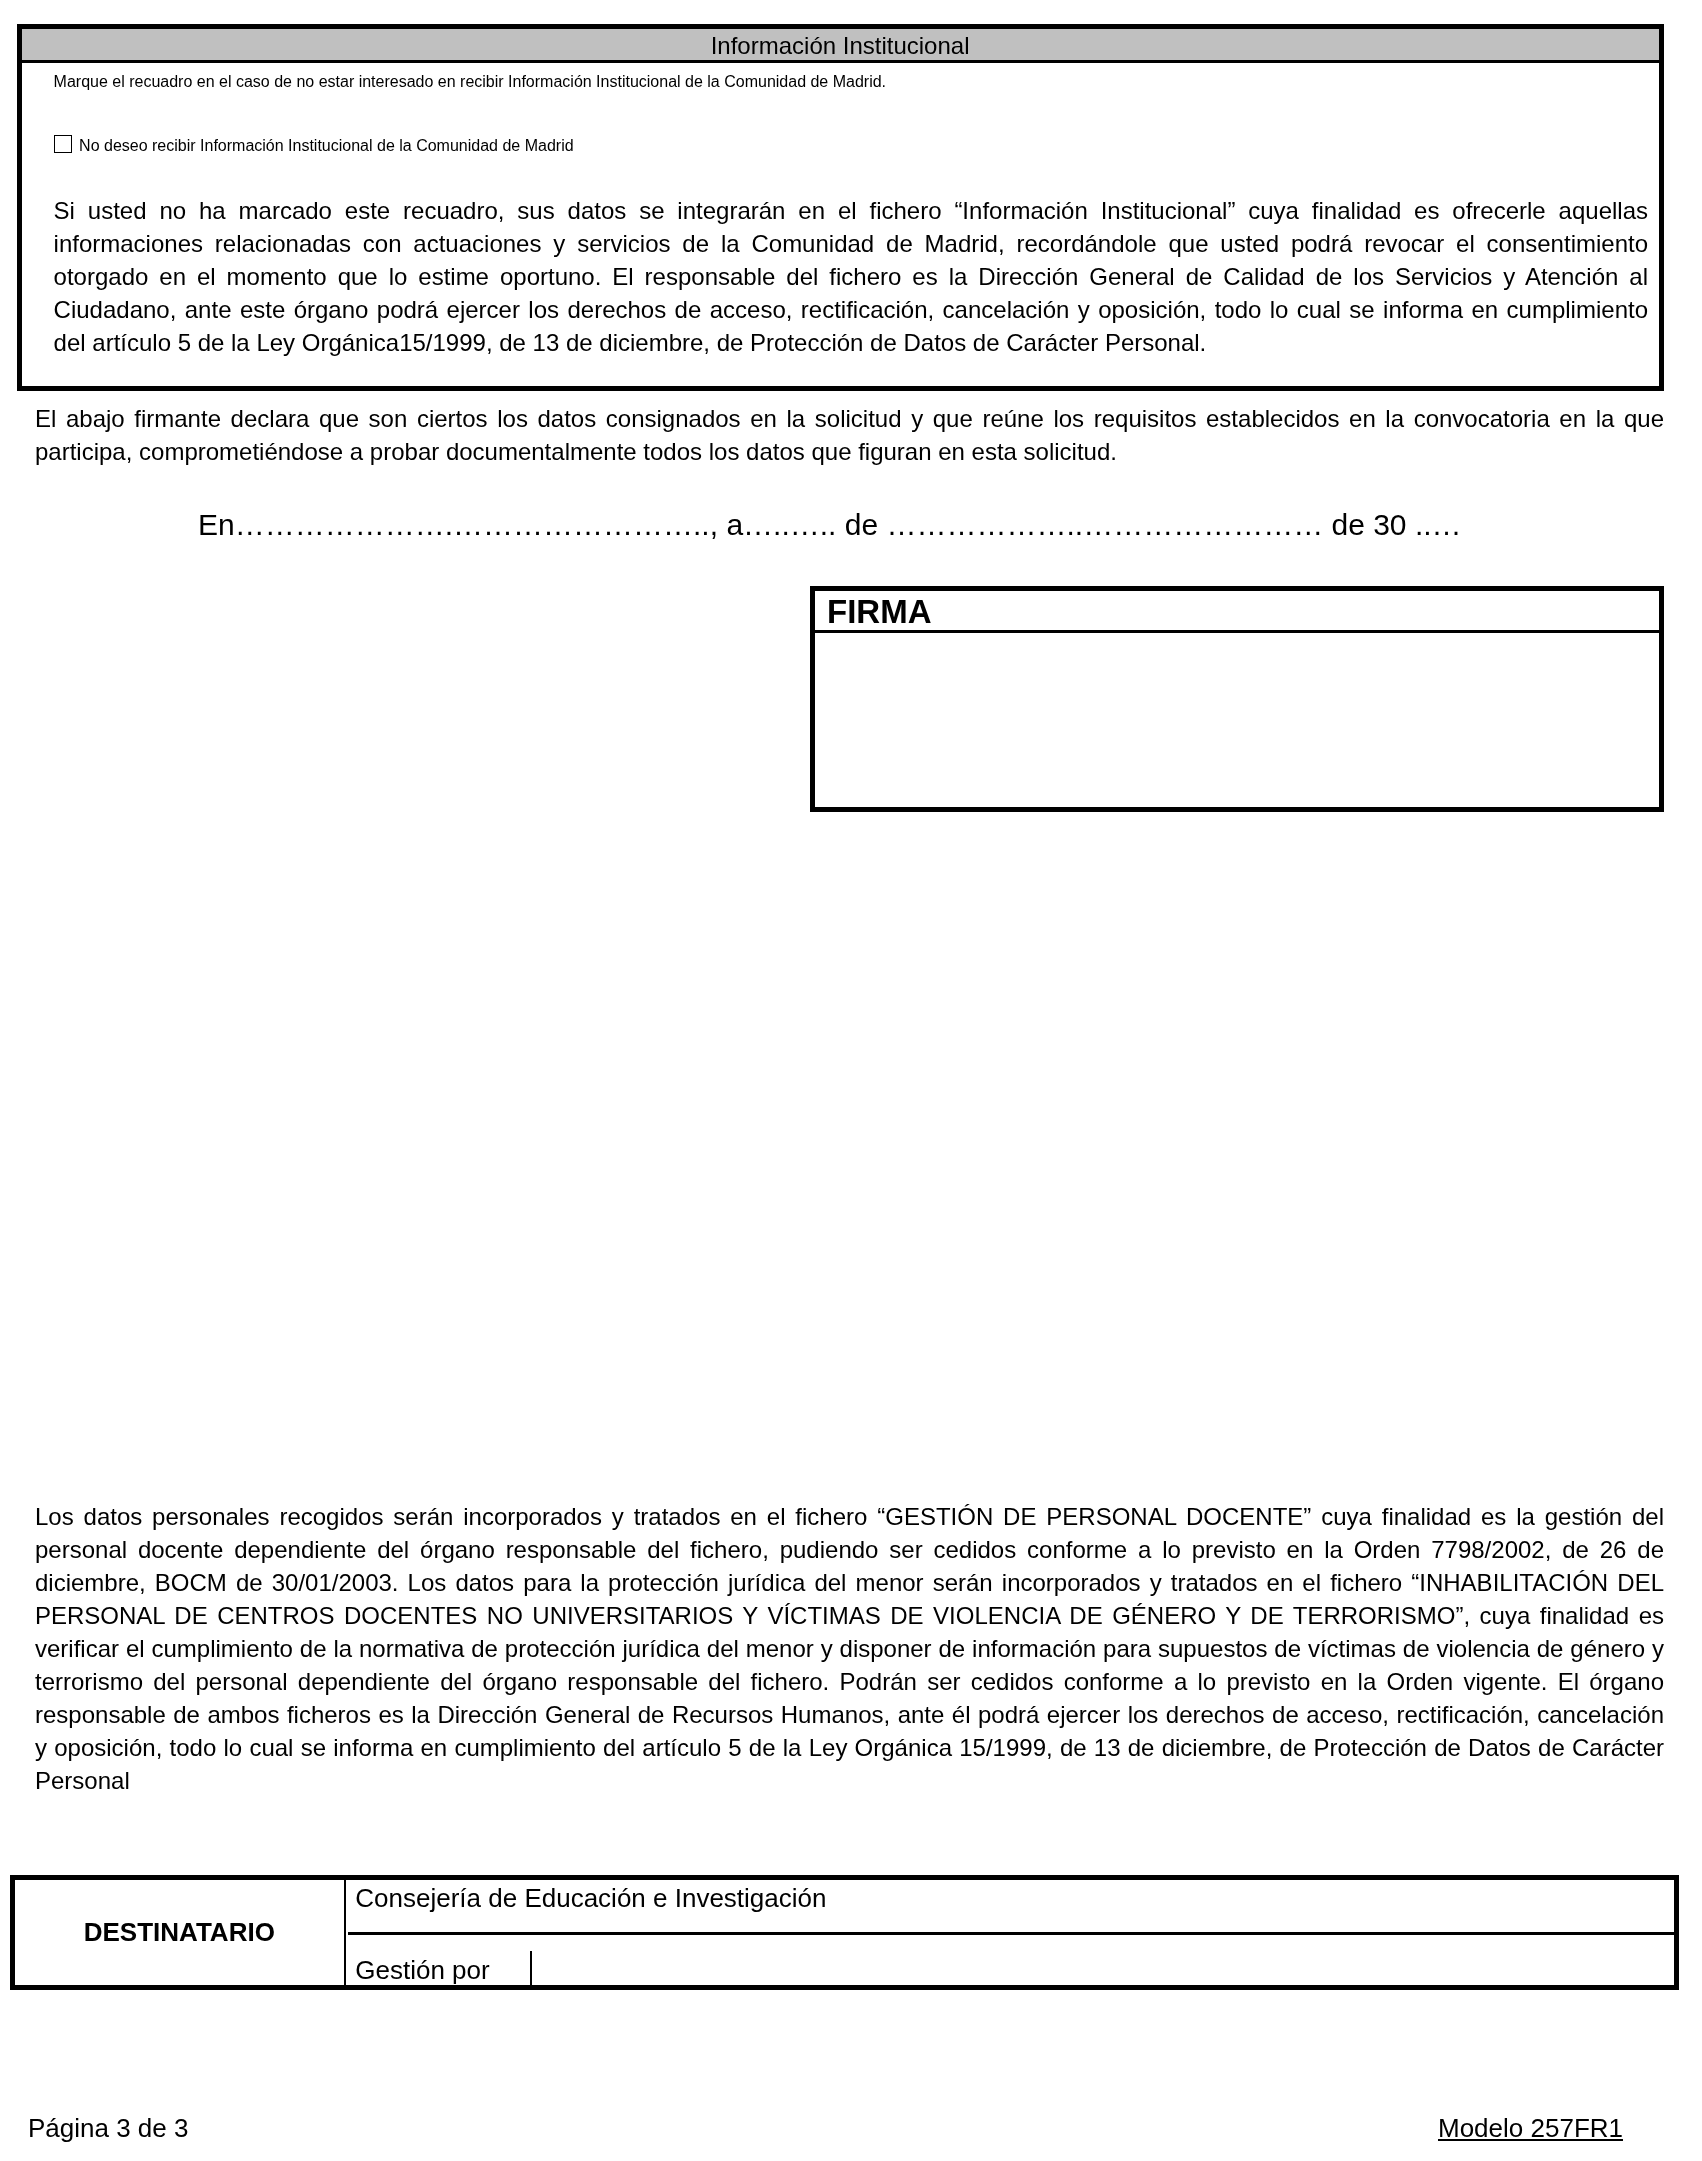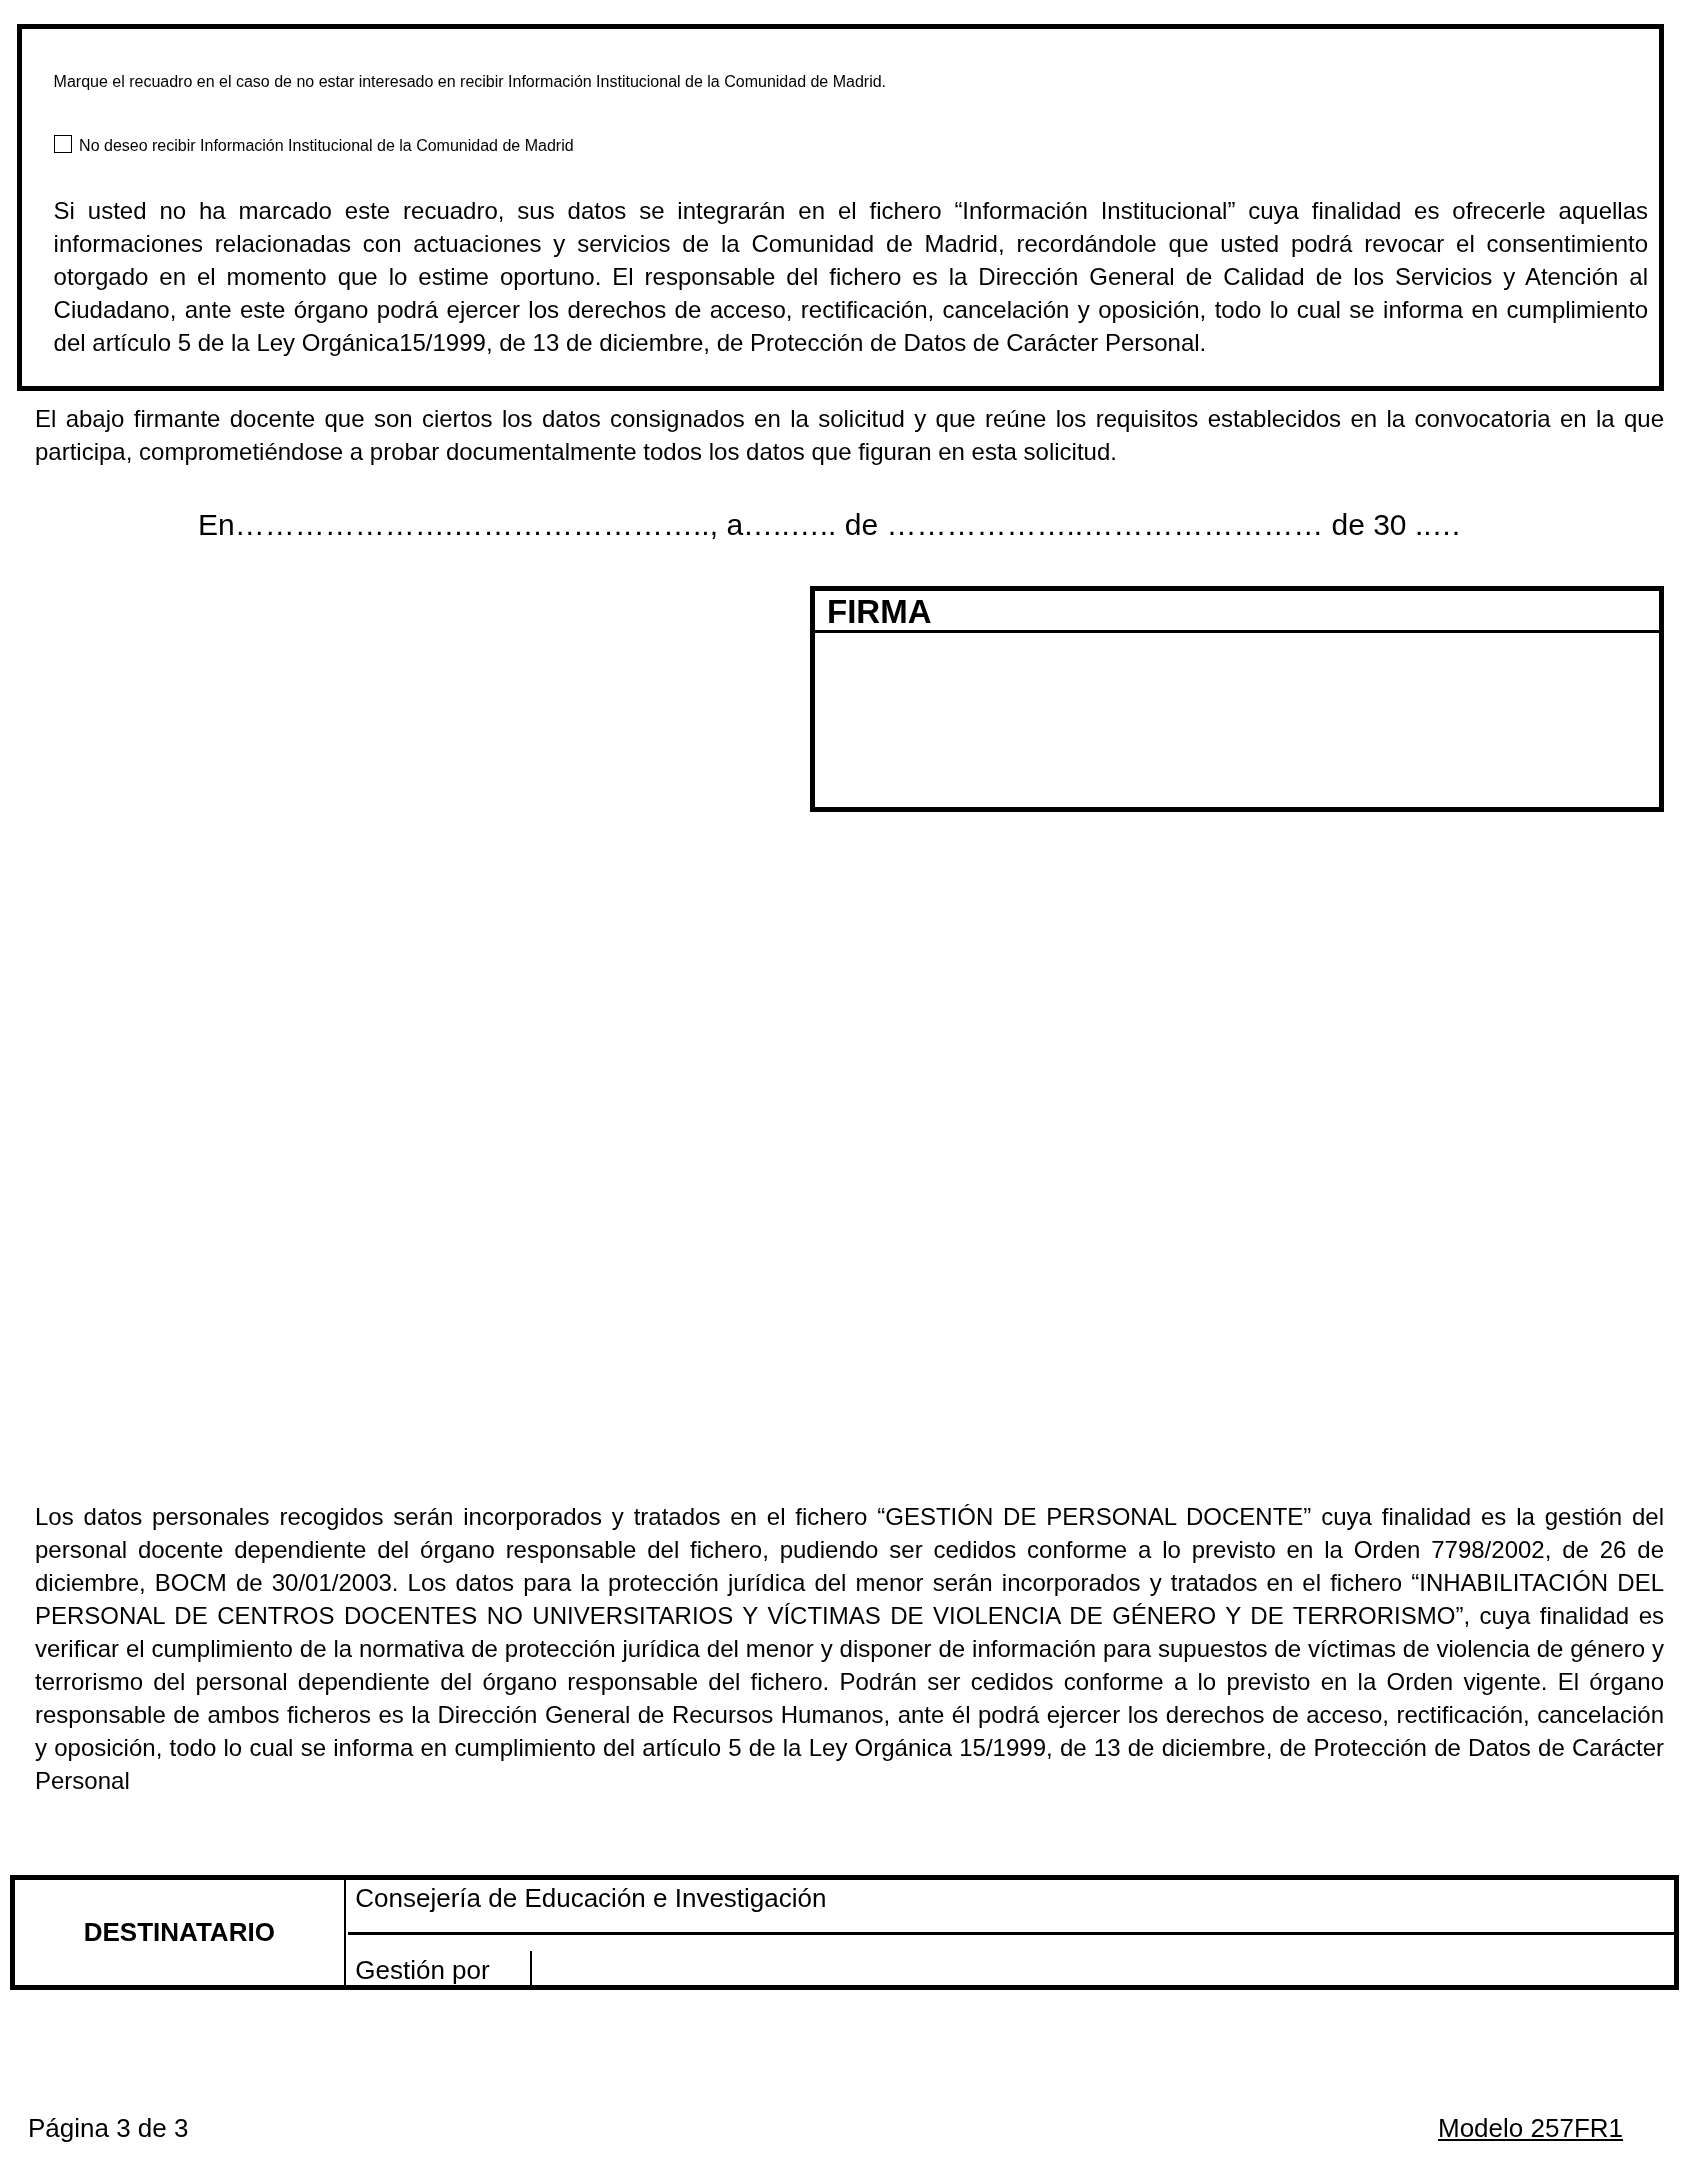--- a/index.html
+++ b/index.html
@@ -44,28 +44,29 @@
   #dest-gestion-value { position: absolute; left: 519px; right: 0; top: 71px; bottom: 0; }
 
   
   #page-num { left: 28px; top: 2113px; font-size: 26px; line-height: 30px; }
   #modelo { left: 1438px; top: 2113px; font-size: 26px; line-height: 30px; text-decoration: underline; }
 </style>
 </head>
 <body>
 
 <div id="info-box" class="abs">
+  <div id="info-header">Información Institucional</div>
   <div class="info-line" style="top:37px;">Marque el recuadro en el caso de no estar interesado en recibir Información Institucional de la Comunidad de Madrid.</div>
   <div class="info-line" style="top:101px;">
     <span class="checkbox"></span><span>No deseo recibir Información Institucional de la Comunidad de Madrid</span>
   </div>
   <div id="info-body-para">Si usted no ha marcado este recuadro, sus datos se integrarán en el fichero “Información Institucional” cuya finalidad es ofrecerle aquellas informaciones relacionadas con actuaciones y servicios de la Comunidad de Madrid, recordándole que usted podrá revocar el consentimiento otorgado en el momento que lo estime oportuno. El responsable del fichero es la Dirección General de Calidad de los Servicios y Atención al Ciudadano, ante este órgano podrá ejercer los derechos de acceso, rectificación, cancelación y oposición, todo lo cual se informa en cumplimiento del artículo 5 de la Ley Orgánica15/1999, de 13 de diciembre, de Protección de Datos de Carácter Personal.</div>
 </div>
 
-<div id="decl" class="abs">El abajo firmante docente que son ciertos los datos consignados en la solicitud y que reúne los requisitos establecidos en la convocatoria en la que participa, comprometiéndose a probar documentalmente todos los datos que figuran en esta solicitud.</div>
+<div id="decl" class="abs">El abajo firmante declara que son ciertos los datos consignados en la solicitud y que reúne los requisitos establecidos en la convocatoria en la que participa, comprometiéndose a probar documentalmente todos los datos que figuran en esta solicitud.</div>
 
 <div id="date-line" class="abs">
   <span>En</span><span>………………….……………………..</span><span>, a</span><span>…..…..</span><span style="white-space:pre"> de </span><span>………………..……………………</span><span style="white-space:pre"> de 30</span><span style="white-space:pre"> ..…</span>
 </div>
 
 <div id="firma-box" class="abs">
   <div id="firma-header">FIRMA</div>
   <div id="firma-area"></div>
 </div>
 

